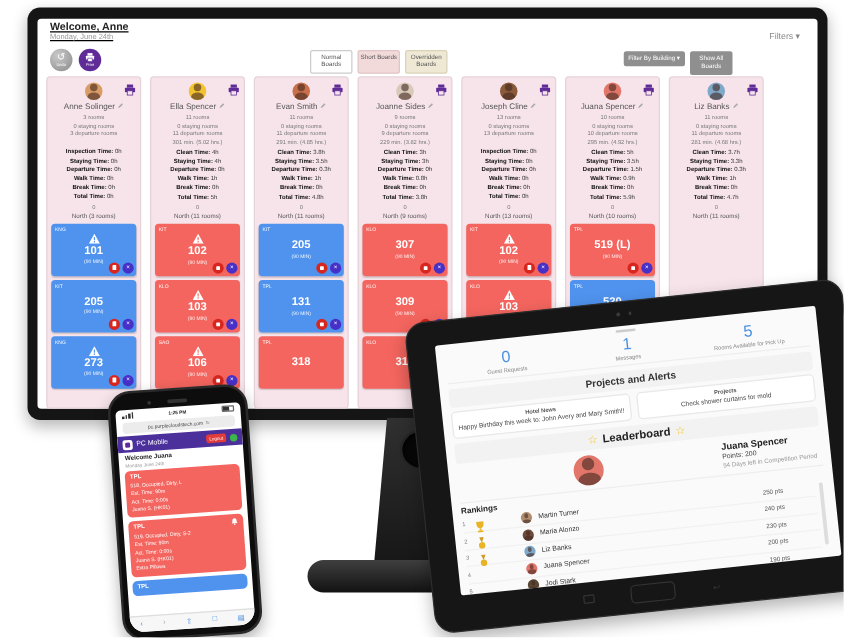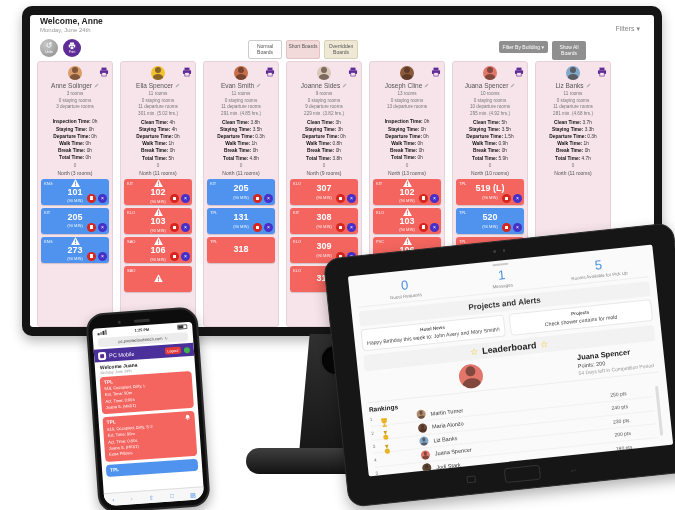--- a/index.html
+++ b/index.html
@@ -3,21 +3,21 @@
 <meta charset="utf-8">
 <style>
   html,body{margin:0;padding:0;background:#fff;}
   .stage{position:relative;width:675px;height:510px;background:#fff;overflow:hidden;
          font-family:"Liberation Sans",sans-serif;-webkit-font-smoothing:antialiased;}
 
   
   .monitor{position:absolute;left:22px;top:6px;width:640px;height:330px;background:#151515;
            border-radius:10px;box-shadow:0 5px 12px rgba(0,0,0,.28);z-index:1;}
   .screen{position:absolute;left:8px;top:9px;right:8px;bottom:9px;background:#fff;border-radius:3px;overflow:hidden;}
-  .scr-welcome{position:absolute;left:10px;top:1px;}
+  .scr-welcome{position:absolute;left:10px;top:1px;text-decoration:underline;}
   .scr-welcome .w{font-size:8.5px;font-weight:bold;color:#222;}
   .scr-welcome .d{font-size:6px;color:#999;margin-top:1px;}
   .scr-filters{position:absolute;right:14px;top:10px;font-size:7px;color:#888;}
   .toolbar-left{position:absolute;left:10px;top:24px;display:flex;gap:5px;}
   .circle-btn{width:18px;height:18px;border-radius:50%;display:flex;flex-direction:column;
               align-items:center;justify-content:center;color:#fff;cursor:pointer;}
   .undo{background:radial-gradient(circle at 35% 30%,#c9c9c9,#8a8a8a);}
   .print{background:#5e2b97;}
   .circle-btn .g{font-size:8px;line-height:1;}
   .circle-btn .lbl{font-size:3.2px;line-height:1;margin-top:.5px;}
@@ -41,21 +41,21 @@
   .print-sm{position:absolute;right:0;top:1px;width:10px;height:10px;color:#5e2b97;}
   .col-name{text-align:center;font-size:6.5px;color:#555;margin:1px 0 2px;}
   .pencil{width:5px;height:5px;margin-left:2px;color:#aaa;}
   .col-stats{text-align:center;font-size:4.6px;color:#777;line-height:1.45;}
   .col-stats div{min-height:6.5px;}
   .col-times{text-align:center;font-size:4.8px;color:#333;line-height:1.5;margin-top:1px;}
   .col-times b{color:#111;}
   .col-counter{text-align:center;font-size:4.6px;color:#777;margin-top:1px;}
   .col-zone{text-align:center;font-size:5px;color:#555;padding:2px 0 3px;}
   .cards{display:flex;flex-direction:column;gap:3px;}
-  .card{position:relative;height:26px;border-radius:3px;color:#fff;flex:none;box-shadow:0 1px 1px rgba(0,0,0,.15);}
+  .card{position:relative;height:42px;border-radius:3px;color:#fff;flex:none;box-shadow:0 1px 1px rgba(0,0,0,.15);}
   .card.blue{background:#4f93ee;}
   .card.red{background:#f4655f;}
   .card-code{position:absolute;left:3px;top:2px;font-size:4px;opacity:.95;}
   .card-mid{position:absolute;left:0;right:0;top:50%;transform:translateY(-52%);text-align:center;}
   .warn{width:9px;height:8px;display:block;margin:0 auto 1px;}
   .card.blue .warn-bang{fill:#4f93ee;} .card.red .warn-bang{fill:#f4655f;}
   .card-room{font-size:9px;font-weight:bold;line-height:1.1;}
   .card-sub{font-size:4px;opacity:.9;margin-top:1px;}
   .card-badges{position:absolute;right:2px;bottom:2px;display:flex;gap:2px;}
   .badge{width:9px;height:9px;border-radius:50%;display:flex;align-items:center;justify-content:center;}
@@ -519,34 +519,20 @@
                     <div class="card-sub">(90 MIN)</div>
                   </div>
                   <div class="card-badges">
                     <div class="badge b-stop">
                     <div class="sq"></div>
                   </div>
                     <div class="badge b-x">×</div>
                   </div>
                 </div>
 
-                <div class="card red">
-                  <div class="card-code">KIT</div>
-                  <div class="card-mid">
-
-                    <div class="card-room">308</div>
-                    <div class="card-sub">(90 MIN)</div>
-                  </div>
-                  <div class="card-badges">
-                    <div class="badge b-stop">
-                    <div class="sq"></div>
-                  </div>
-                    <div class="badge b-x">×</div>
-                  </div>
-                </div>
 
                 <div class="card red">
                   <div class="card-code">KLO</div>
                   <div class="card-mid">
 
                     <div class="card-room">309</div>
                     <div class="card-sub">(90 MIN)</div>
                   </div>
                   <div class="card-badges">
                     <div class="badge b-stop">

